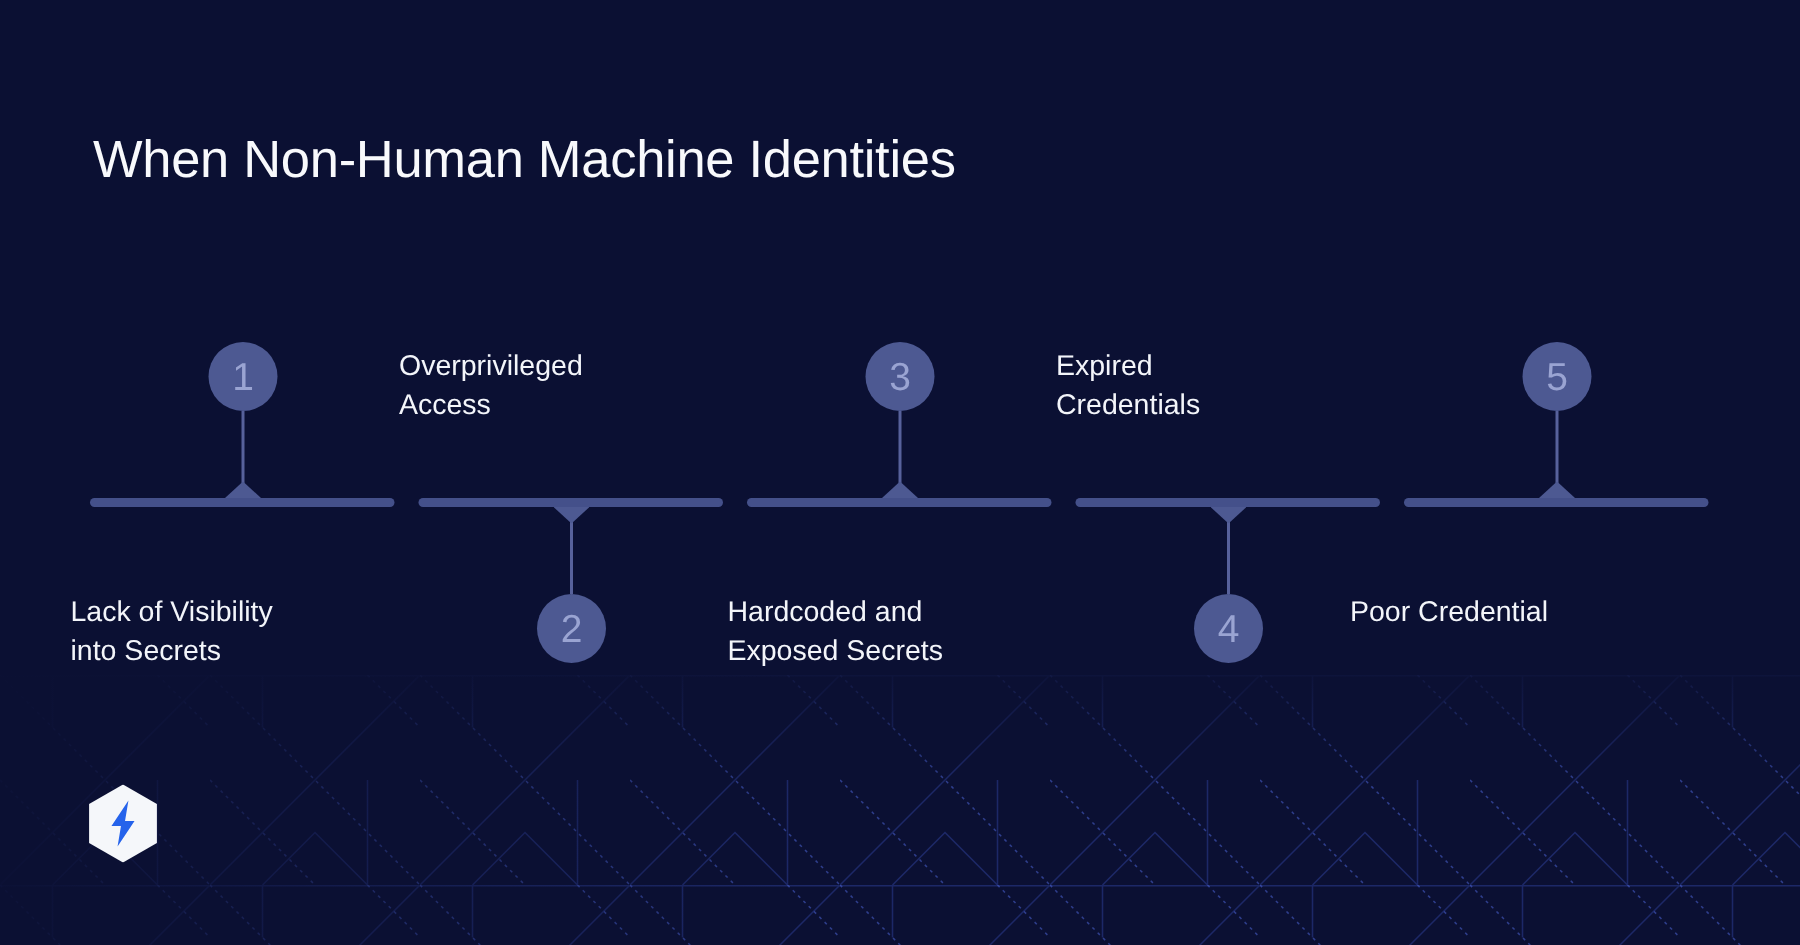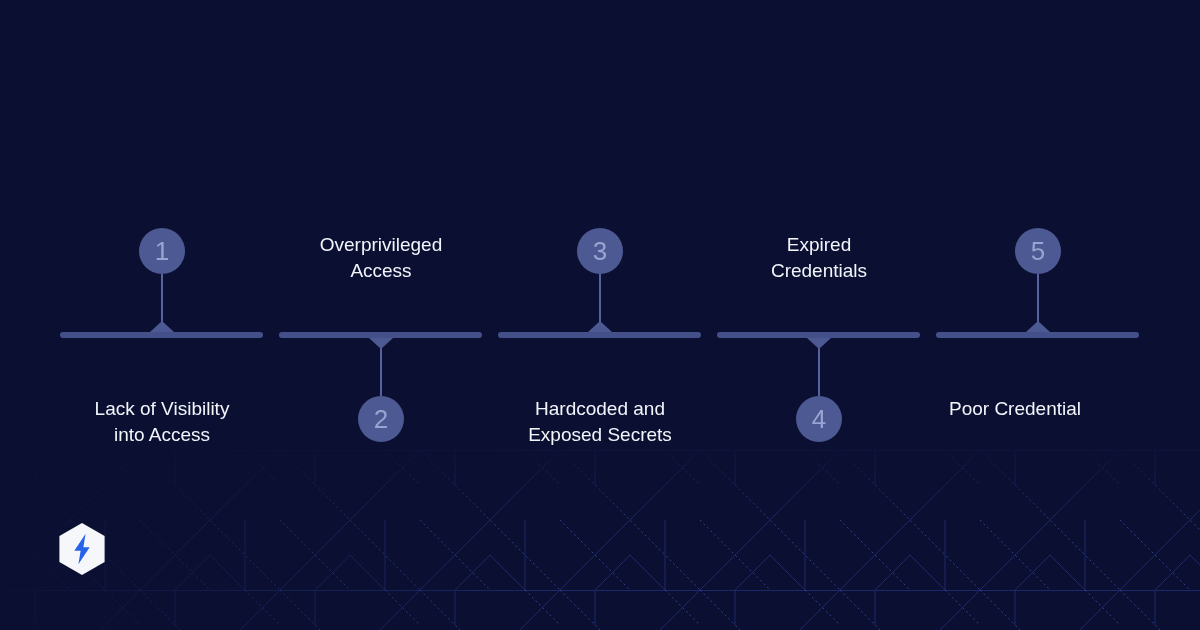--- a/index.html
+++ b/index.html
@@ -35,21 +35,21 @@
     position:absolute; width:46px; height:46px; border-radius:50%;
     background:#4d5992;
     display:flex; align-items:center; justify-content:center;
     font-size:26px; font-weight:300; color:#9aa4d2;
   }
   .conn { position:absolute; width:2px; height:48px; background:#57619b; }
   .ptr { position:absolute; width:24px; height:11px; background:#4d5992; }
   .ptr.up   { top:321px; clip-path:polygon(50% 0, 0 100%, 100% 100%); }
   .ptr.down { top:338px; clip-path:polygon(0 0, 100% 0, 50% 100%); }
   .label {
-    position:absolute; width:230px; text-align:center;
+    position:absolute; width:230px; 
     font-size:19px; line-height:26px; font-weight:500; color:#f3f5fa;
   }
 
   
   .i1 .seg{left:60px}  .i1 .circle{left:139px;top:228px} .i1 .conn{left:161px;top:274px} .i1 .ptr{left:150px} .i1 .label{left:47px;top:396px}
   .i2 .seg{left:279px} .i2 .circle{left:358px;top:396px} .i2 .conn{left:380px;top:348px} .i2 .ptr{left:369px} .i2 .label{left:266px;top:232px}
   .i3 .seg{left:498px} .i3 .circle{left:577px;top:228px} .i3 .conn{left:599px;top:274px} .i3 .ptr{left:588px} .i3 .label{left:485px;top:396px}
   .i4 .seg{left:717px} .i4 .circle{left:796px;top:396px} .i4 .conn{left:818px;top:348px} .i4 .ptr{left:807px} .i4 .label{left:704px;top:232px}
   .i5 .seg{left:936px} .i5 .circle{left:1015px;top:228px} .i5 .conn{left:1037px;top:274px} .i5 .ptr{left:1026px} .i5 .label{left:900px;top:396px}
 
@@ -78,34 +78,35 @@
             <path d="M0 70 L70 140"></path>
           </g>
         </pattern>
       </defs>
       <rect x="0" y="0" width="1200" height="180" fill="url(#geo)"></rect>
     </svg>
     <div class="pattern-fade"></div>
   </div>
 
   <h1 class="title">
+    <div>When Non-Human Machine Identities</div>
   </h1>
 
   <div>
 
     <div class="item i1">
       <div class="seg"></div>
       <div class="circle">
         <span>1</span>
       </div>
       <div class="conn"></div>
       <div class="ptr up"></div>
       <div class="label">
         <div>Lack of Visibility</div>
-        <div>into Access</div>
+        <div>into Secrets</div>
       </div>
     </div>
 
     <div class="item i2">
       <div class="seg"></div>
       <div class="circle">
         <span>2</span>
       </div>
       <div class="conn"></div>
       <div class="ptr down"></div>

